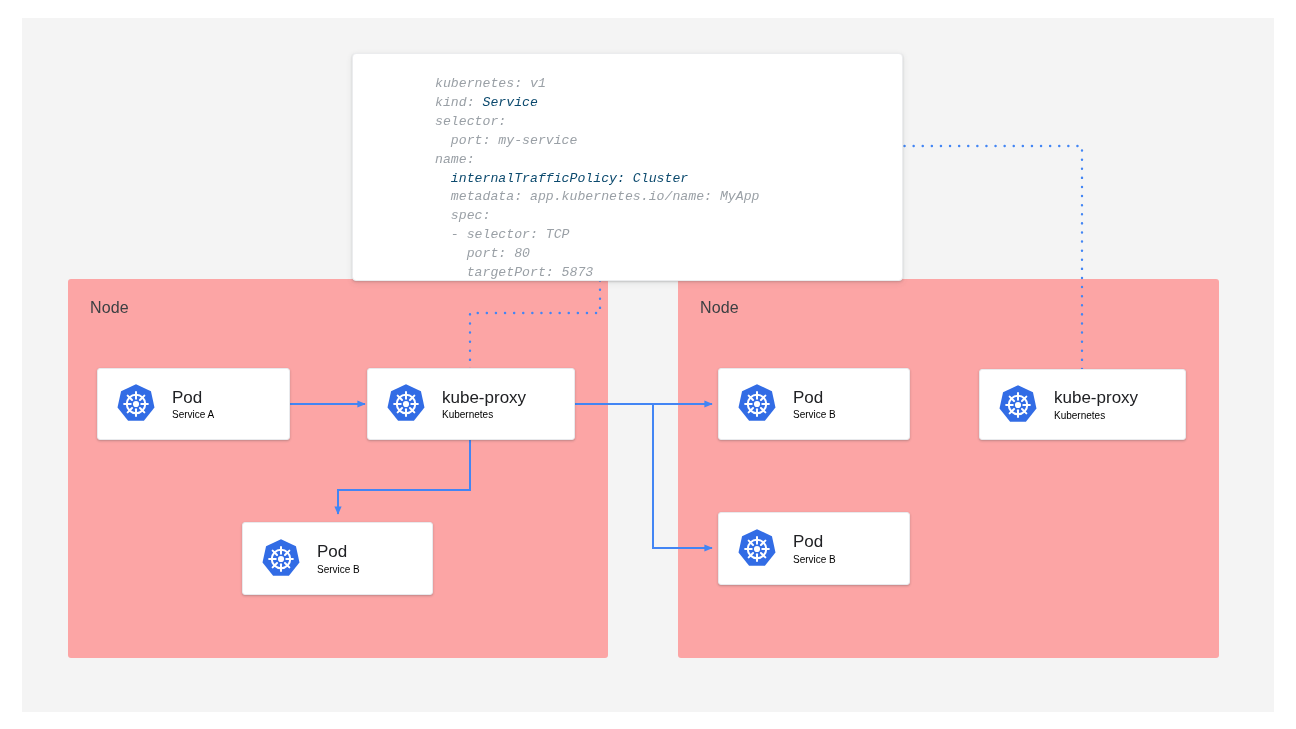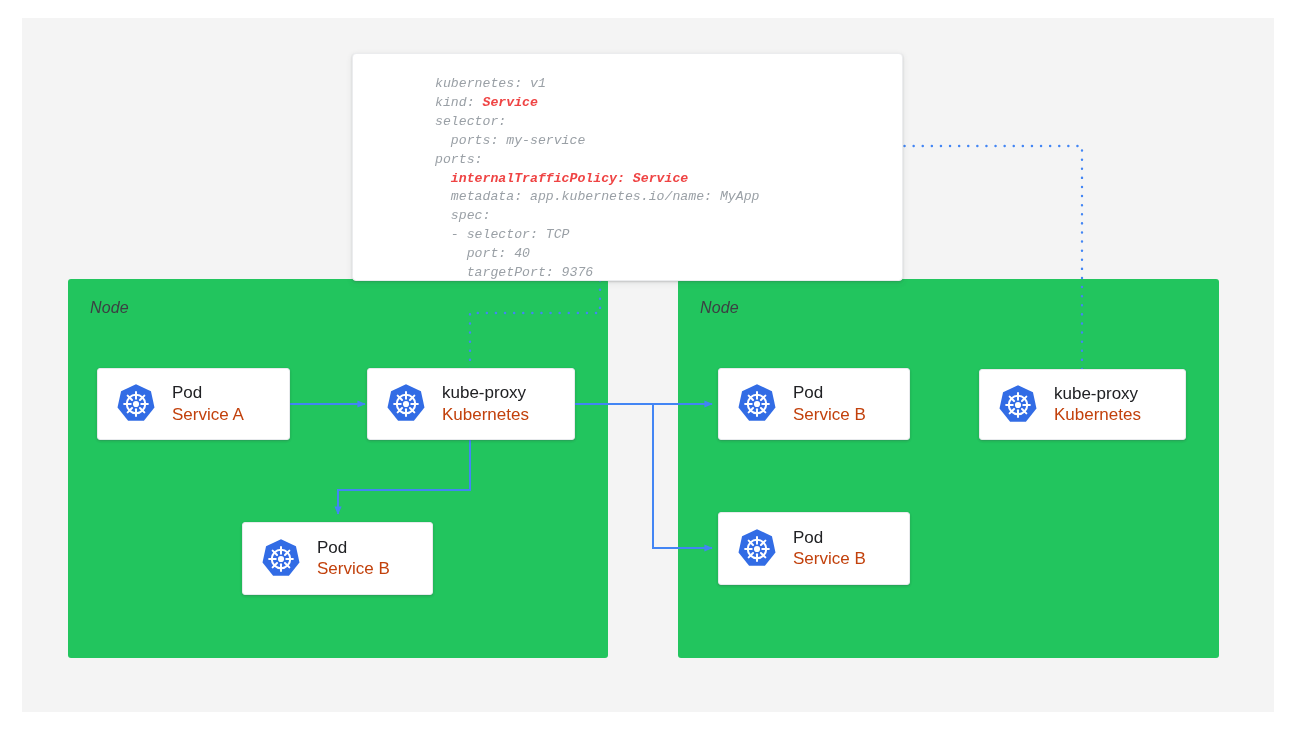--- a/index.html
+++ b/index.html
@@ -10,23 +10,22 @@
     overflow: hidden;
   }
   #canvas {
     position: absolute;
     left: 22px; top: 18px;
     width: 1252px; height: 694px;
     background: #f4f4f4;
   }
   .node-box {
     position: absolute;
-    background: #22c55e;
+    background: #fca5a5;
     border-radius: 3px;
-    font-style: italic;
   }
   .node-label {
     position: absolute;
     left: 22px; top: 20px;
     font-size: 16px;
     color: #3c4043;
     letter-spacing: 0.1px;
   }
   .card {
     position: absolute;
@@ -49,22 +48,22 @@
     flex-direction: column;
     justify-content: flex-start;
   }
   .card-title {
     font-size: 17px;
     color: #202124;
     line-height: 1.28;
     white-space: nowrap;
   }
   .card-sub {
-    font-size: 17px;
-    color: #c2410c;
+    font-size: 10px;
+    color: #000000;
     line-height: 1.3;
     white-space: nowrap;
   }
   #yaml-box {
     position: absolute;
     left: 330px; top: 35px;
     width: 551px; height: 228px;
     background: #ffffff;
     border: 1px solid #ebecee;
     border-radius: 4px;
@@ -74,21 +73,21 @@
   #yaml-code {
     position: absolute;
     left: 82px; top: 21px;
     font-family: "Liberation Mono", monospace;
     font-style: italic;
     font-size: 13.2px;
     line-height: 18.9px;
     color: #9aa0a6;
     white-space: pre;
   }
-  #yaml-code b { font-weight: bold; color: #ef4444; font-style: italic; }
+  #yaml-code b { font-weight: normal; color: #0c4a6e; font-style: italic; }
   svg.wires {
     position: absolute;
     left: 0; top: 0;
     width: 1252px; height: 694px;
     z-index: 3;
     overflow: visible;
   }
 </style>
 </head>
 <body>
@@ -120,28 +119,28 @@
 
     <path d="M448,351 L448,295 L578,295 L578,238" fill="none" stroke="#4285f4" stroke-width="2.4" stroke-linecap="round" stroke-dasharray="0.1 9" marker-end="url(#arw)"></path>
 
     <path d="M1060,351 L1060,128 L866,128" fill="none" stroke="#4285f4" stroke-width="2.4" stroke-linecap="round" stroke-dasharray="0.1 9" marker-end="url(#arw)"></path>
   </svg>
 
   <div id="yaml-box">
     <div id="yaml-code"><span>kubernetes: v1</span>
 <span>kind: <b>Service</b></span>
 <span>selector:</span>
-<span>  ports: my-service</span>
-<span>ports:</span>
-<span><b>  internalTrafficPolicy: Service</b></span>
+<span>  port: my-service</span>
+<span>name:</span>
+<span><b>  internalTrafficPolicy: Cluster</b></span>
 <span>  metadata: app.kubernetes.io/name: MyApp</span>
 <span>  spec:</span>
 <span>  - selector: TCP</span>
-<span>    port: 40</span>
-<span>    targetPort: 9376</span></div>
+<span>    port: 80</span>
+<span>    targetPort: 5873</span></div>
   </div>
 
   <div class="card" style="left:75px; top:350px; width:193px; height:72px;">
     <span class="k8s-icon">
       <svg viewBox="0 0 100 100" width="44" height="44" xmlns="http://www.w3.org/2000/svg">
         <path d="M50 5 L84 21 L92 58 L68 88 L32 88 L8 58 L16 21 Z" fill="#326ce5"></path>
         <g fill="none" stroke="#ffffff" stroke-width="4.6" stroke-linecap="round">
           <circle cx="50" cy="50" r="21"></circle>
           <line x1="50" y1="23" x2="50" y2="38"></line>
           <line x1="50" y1="62" x2="50" y2="77"></line>

